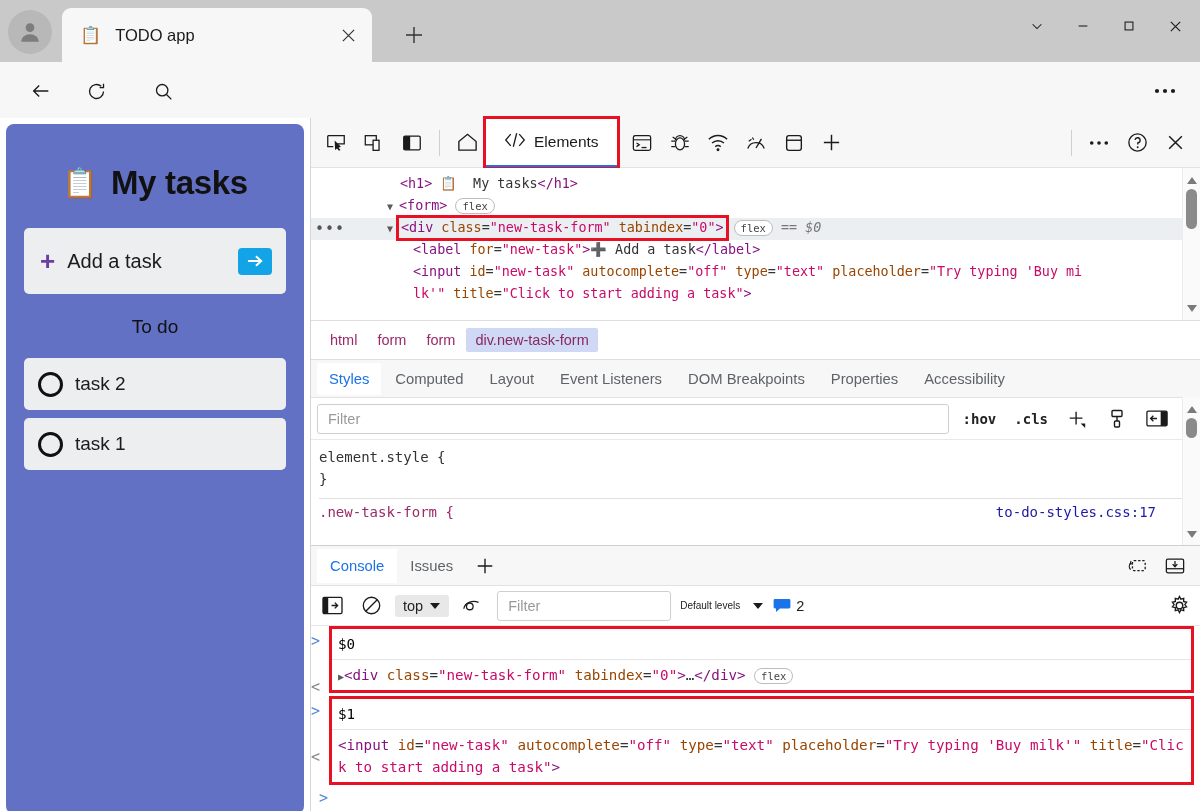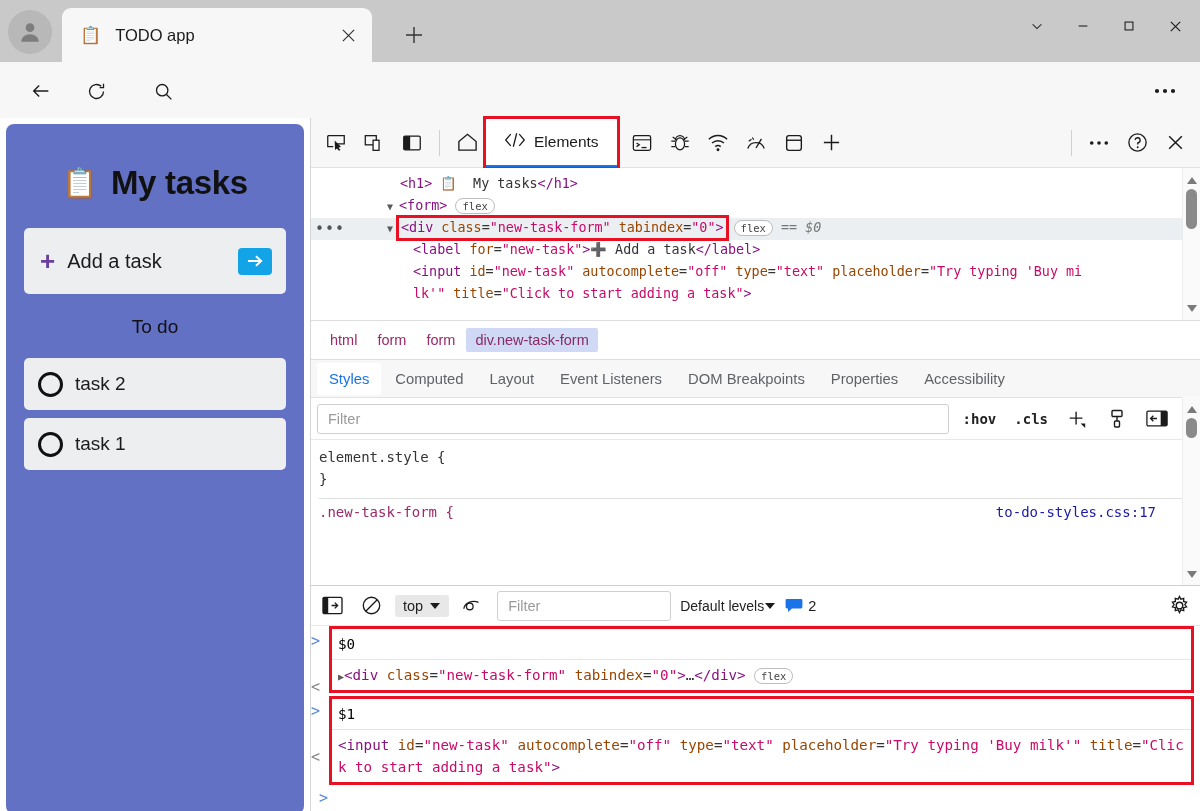--- a/index.html
+++ b/index.html
@@ -204,21 +204,21 @@
   .dtab { font-size:14.8px; color:#5f6368; padding:9px 13px; cursor:pointer; }
   .dtab.active { color:#1a73e8; background:#fff; }
   .drawer-bar {
     height:40px; display:flex; align-items:center; gap:9px; padding:0 6px;
     border-bottom:1px solid #e8e8e8; background:#fff;
   }
   .ctx-pill {
     display:flex; align-items:center; gap:6px; background:#e8e8e8;
     padding:3px 8px; border-radius:3px; font-size:14.5px; color:#222; cursor:pointer;
   }
-  .levels { font-size:14px; color:#222; display:flex; align-items:center; gap:0; cursor:pointer;}
+  .levels { font-size:10px; color:#222; display:flex; align-items:center; gap:12px; cursor:pointer;}
   .msg-count { display:flex; align-items:center; gap:5px; font-size:14.5px; color:#1b1b1b;}
 
   .console-out {
     position:relative; font-family:"DejaVu Sans Mono", monospace; font-size:14.2px;
     background:#fff;
   }
   .cline { display:flex; align-items:flex-start; padding:4px 6px 4px 8px; position:relative;}
   .cprompt { color:#5a8ad8; width:16px; flex:none; font-size:15px; }
   .cret { color:#888; width:16px; flex:none; font-size:15px; }
   .cbody { flex:1; white-space:pre-wrap; word-break:break-all; line-height:1.55; }
@@ -551,20 +551,44 @@
         <div style="flex:1"></div>
         <span>
           <svg width="12" height="9" viewBox="0 0 12 9">
               <path d="M1 1 L6 8 L11 1 Z" fill="#7a7a7a"></path>
             </svg>
         </span>
       </div>
     </div>
 
     <div class="drawer">
+      <div class="drawer-tabs">
+        <span class="dtab active">Console</span>
+        <span class="dtab">Issues</span>
+        <span class="dt-ic">
+          <svg width="20" height="20" viewBox="0 0 22 22">
+              <path d="M11 3 V19 M3 11 H19" stroke="#1b1b1b" stroke-width="1.5"></path>
+            </svg>
+        </span>
+        <div style="flex:1"></div>
+        <span class="dt-ic">
+          <svg width="22" height="20" viewBox="0 0 24 22">
+            <rect x="7" y="5" width="14" height="11" rx="1.6" stroke="#1b1b1b" stroke-width="1.4" fill="none" stroke-dasharray="2.6 2"></rect>
+            <path d="M5 8 a5 5 0 0 0 0 7" stroke="#1b1b1b" stroke-width="1.4" fill="none"></path>
+            <path d="M5.5 5.5 L4.6 8.4 L7.6 8.6" stroke="#1b1b1b" stroke-width="1.3" fill="none"></path>
+          </svg>
+        </span>
+        <span class="dt-ic">
+          <svg width="22" height="20" viewBox="0 0 24 22">
+            <rect x="2.5" y="3.5" width="19" height="15" rx="1.6" stroke="#1b1b1b" stroke-width="1.4" fill="none"></rect>
+            <path d="M2.5 14 H21.5" stroke="#1b1b1b" stroke-width="1.4"></path>
+            <path d="M12 5.5 V11.5 M9.4 9 L12 11.8 L14.6 9" stroke="#1b1b1b" stroke-width="1.4" fill="none"></path>
+          </svg>
+        </span>
+      </div>
 
       <div class="drawer-bar">
         <span class="dt-ic" style="width:30px;height:28px;">
           <svg width="21" height="19" viewBox="0 0 22 20">
             <rect x="1" y="1.5" width="20" height="17" rx="1.5" stroke="#1b1b1b" stroke-width="1.4" fill="none"></rect>
             <rect x="1" y="1.5" width="5.5" height="17" fill="#1b1b1b"></rect>
             <path d="M10 10 H16 M13.4 7 L16.4 10 L13.4 13" stroke="#1b1b1b" stroke-width="1.4" fill="none"></path>
           </svg>
         </span>
         <span class="dt-ic" style="width:30px;height:28px;">

